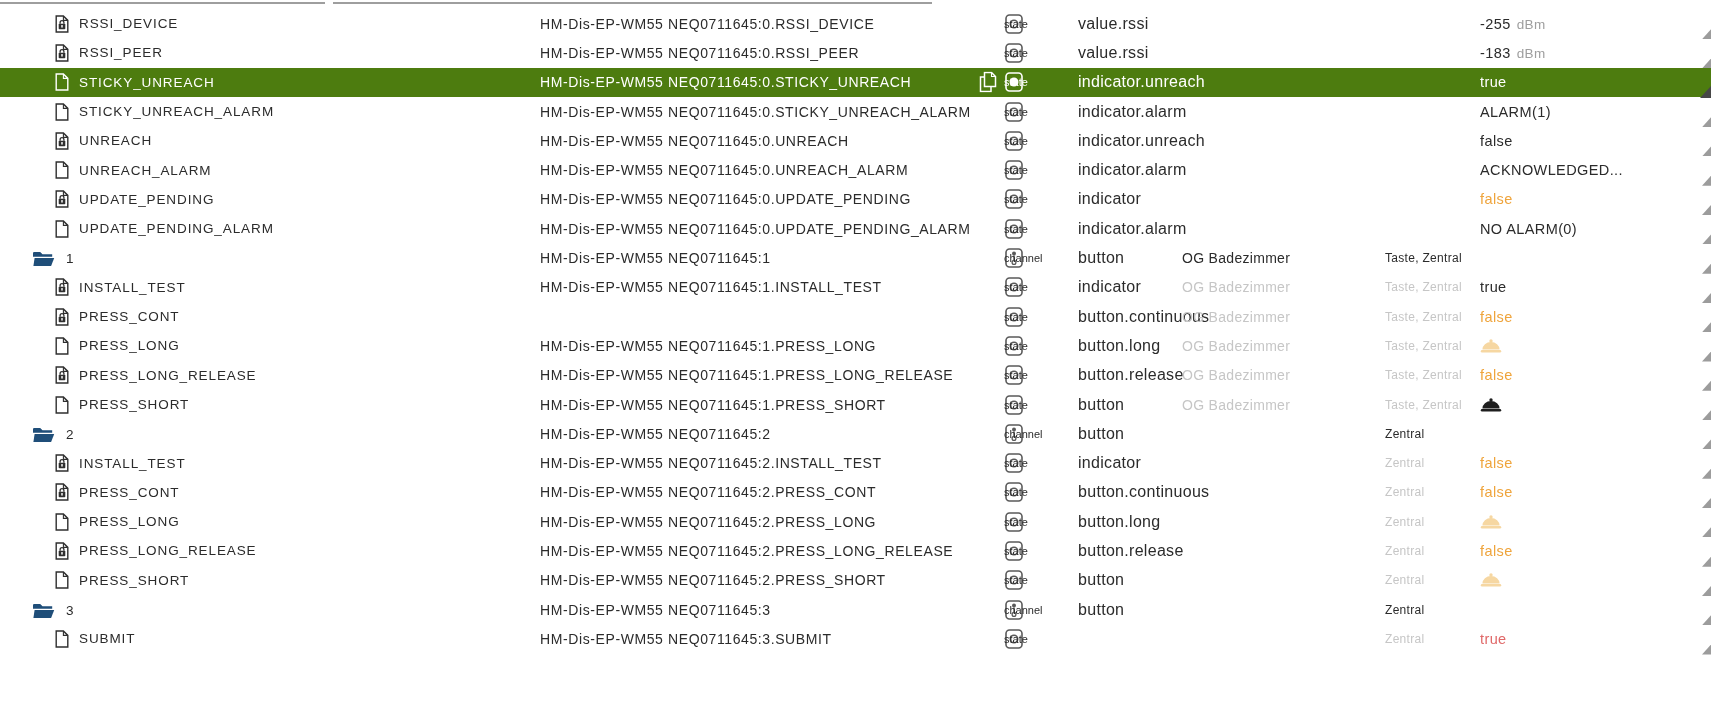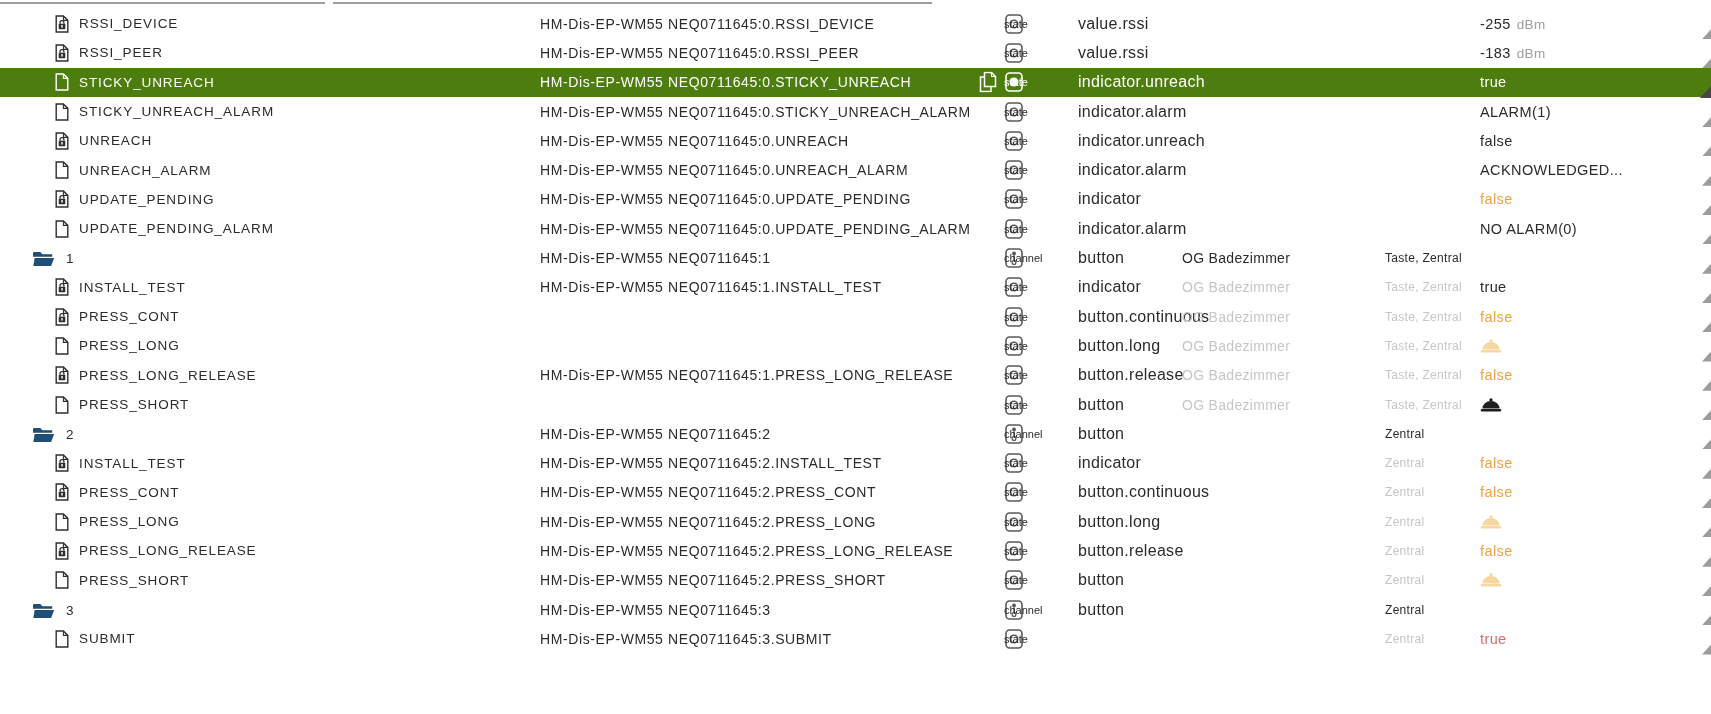--- a/index.html
+++ b/index.html
@@ -401,20 +401,21 @@
     <div class="row">
     <div class="cell name-cell">
       <span class="obj-icon">
           <svg width="14" height="18" viewBox="0 0 14 18">
             <path d="M1.2,1 h7.2 l4.4,4.4 V17 H1.2 Z" fill="none" stroke="currentColor" stroke-width="1.4"></path>
             <path d="M8.4,1 v4.4 h4.4" fill="none" stroke="currentColor" stroke-width="1.1"></path>
           </svg>
         </span>
       <span class="obj-name">PRESS_LONG</span>
     </div>
+    <div class="cell id-cell">HM-Dis-EP-WM55 NEQ0711645:1.PRESS_LONG</div>
 
     <span class="cell type-icon">
         <svg width="18" height="20" viewBox="0 0 18 20">
           <rect x="1" y="1" width="16" height="18" rx="3.5" fill="none" stroke="currentColor" stroke-width="1.6"></rect>
           <circle class="inner-dot" cx="9" cy="10" r="3.7" fill="none" stroke="currentColor" stroke-width="1.6"></circle>
         </svg>
       </span>
     <div class="cell type-label">state</div>
     <div class="cell role-cell">button.long</div>
     <div class="cell room-cell muted">OG Badezimmer</div>
@@ -468,20 +469,21 @@
     <div class="row">
     <div class="cell name-cell">
       <span class="obj-icon">
           <svg width="14" height="18" viewBox="0 0 14 18">
             <path d="M1.2,1 h7.2 l4.4,4.4 V17 H1.2 Z" fill="none" stroke="currentColor" stroke-width="1.4"></path>
             <path d="M8.4,1 v4.4 h4.4" fill="none" stroke="currentColor" stroke-width="1.1"></path>
           </svg>
         </span>
       <span class="obj-name">PRESS_SHORT</span>
     </div>
+    <div class="cell id-cell">HM-Dis-EP-WM55 NEQ0711645:1.PRESS_SHORT</div>
 
     <span class="cell type-icon">
         <svg width="18" height="20" viewBox="0 0 18 20">
           <rect x="1" y="1" width="16" height="18" rx="3.5" fill="none" stroke="currentColor" stroke-width="1.6"></rect>
           <circle class="inner-dot" cx="9" cy="10" r="3.7" fill="none" stroke="currentColor" stroke-width="1.6"></circle>
         </svg>
       </span>
     <div class="cell type-label">state</div>
     <div class="cell role-cell">button</div>
     <div class="cell room-cell muted">OG Badezimmer</div>

